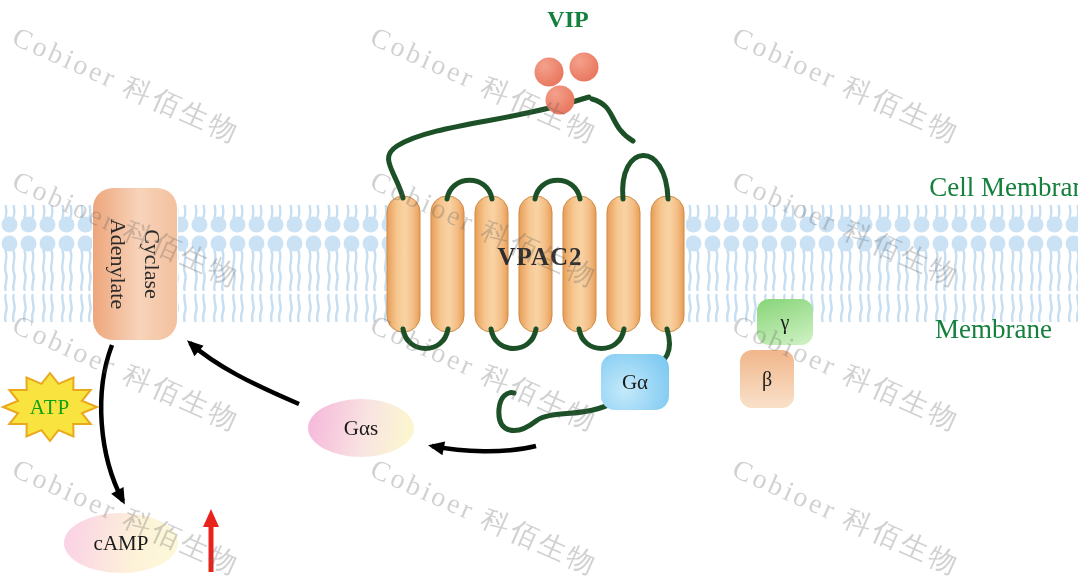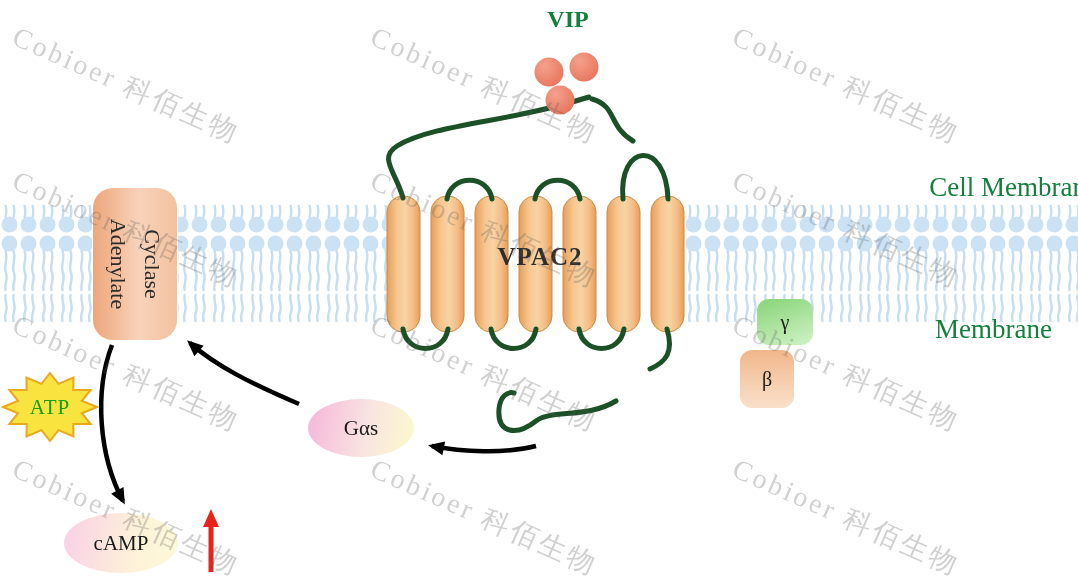--- a/index.html
+++ b/index.html
@@ -112,20 +112,23 @@
       <circle cx="560" cy="100" r="14.5"></circle>
     </g>
 
     <polygon points="97,407 81.9,413.2 90.7,424 73.3,424 73.5,436.4 58.5,430.2 50,441 41.5,430.2 26.5,436.4 26.7,424 9.3,424 18.1,413.2 3,407 18.1,400.8 9.3,390 26.7,390 26.5,377.6 41.5,383.8 50,373 58.5,383.8 73.5,377.6 73.3,390 90.7,390 81.9,400.8" fill="#f9e33e" stroke="#e9a81d" stroke-width="2"></polygon>
   </svg>
 
   <div class="ac-box"></div>
   <span class="ac-line ac-line1">Adenylate</span>
   <span class="ac-line ac-line2">Cyclase</span>
 
+  <div class="shape galpha-box">
+    <span>Gα</span>
+  </div>
   <div class="shape gas-ellipse">
     <span>Gαs</span>
   </div>
   <div class="shape camp-ellipse">
     <span>cAMP</span>
   </div>
   <div class="shape gamma-box">
     <span>γ</span>
   </div>
   <div class="shape beta-box">

